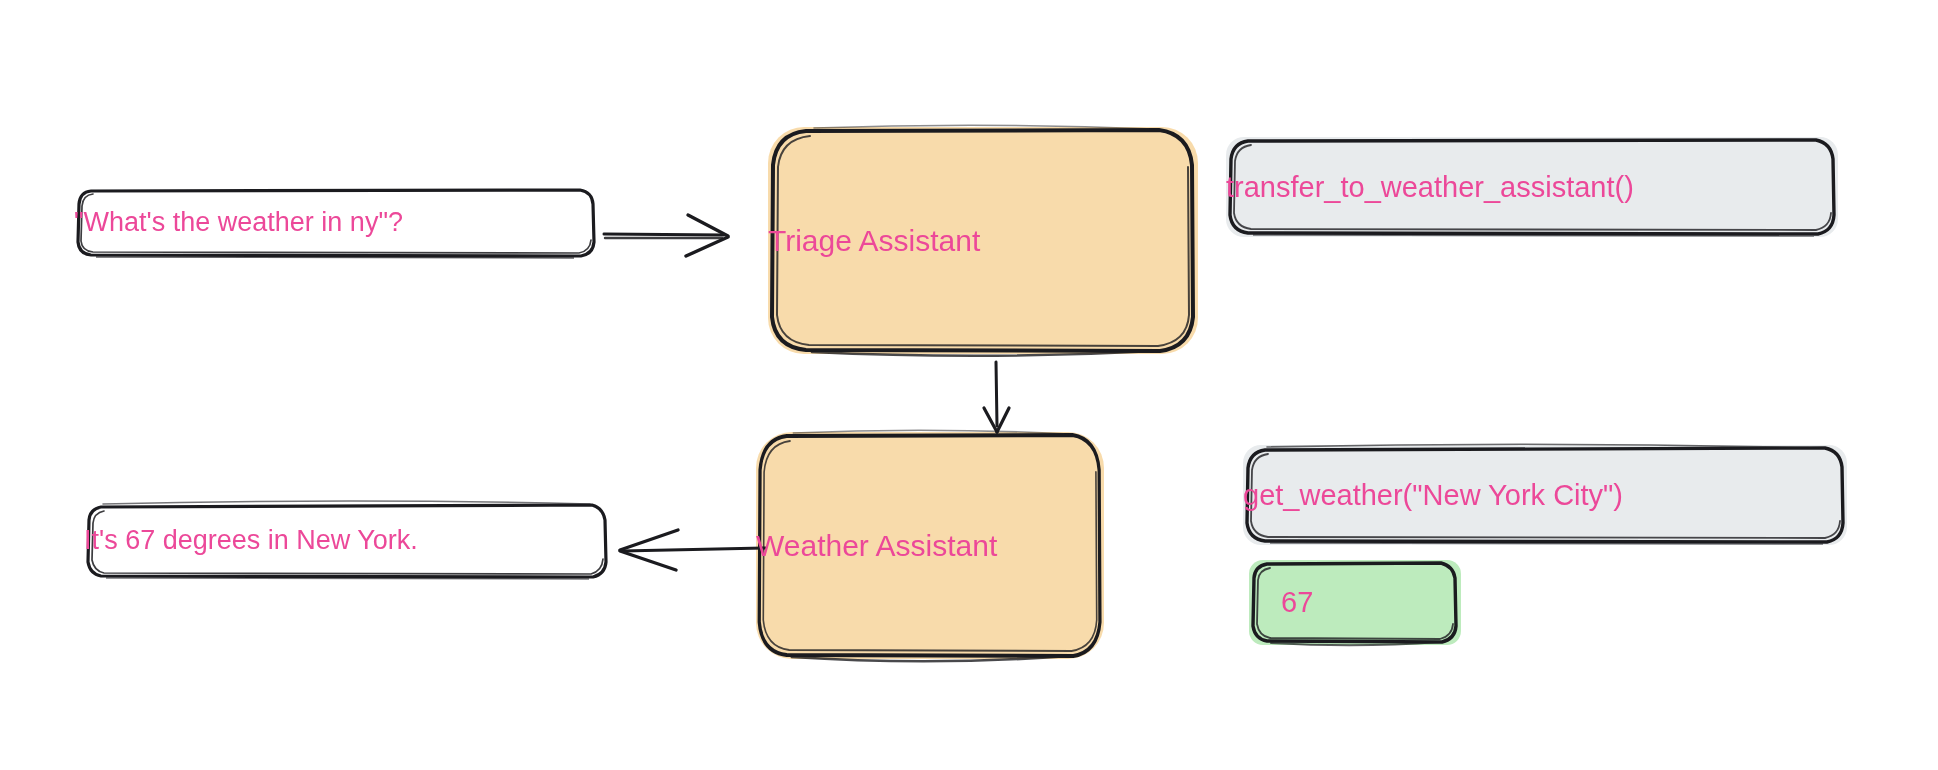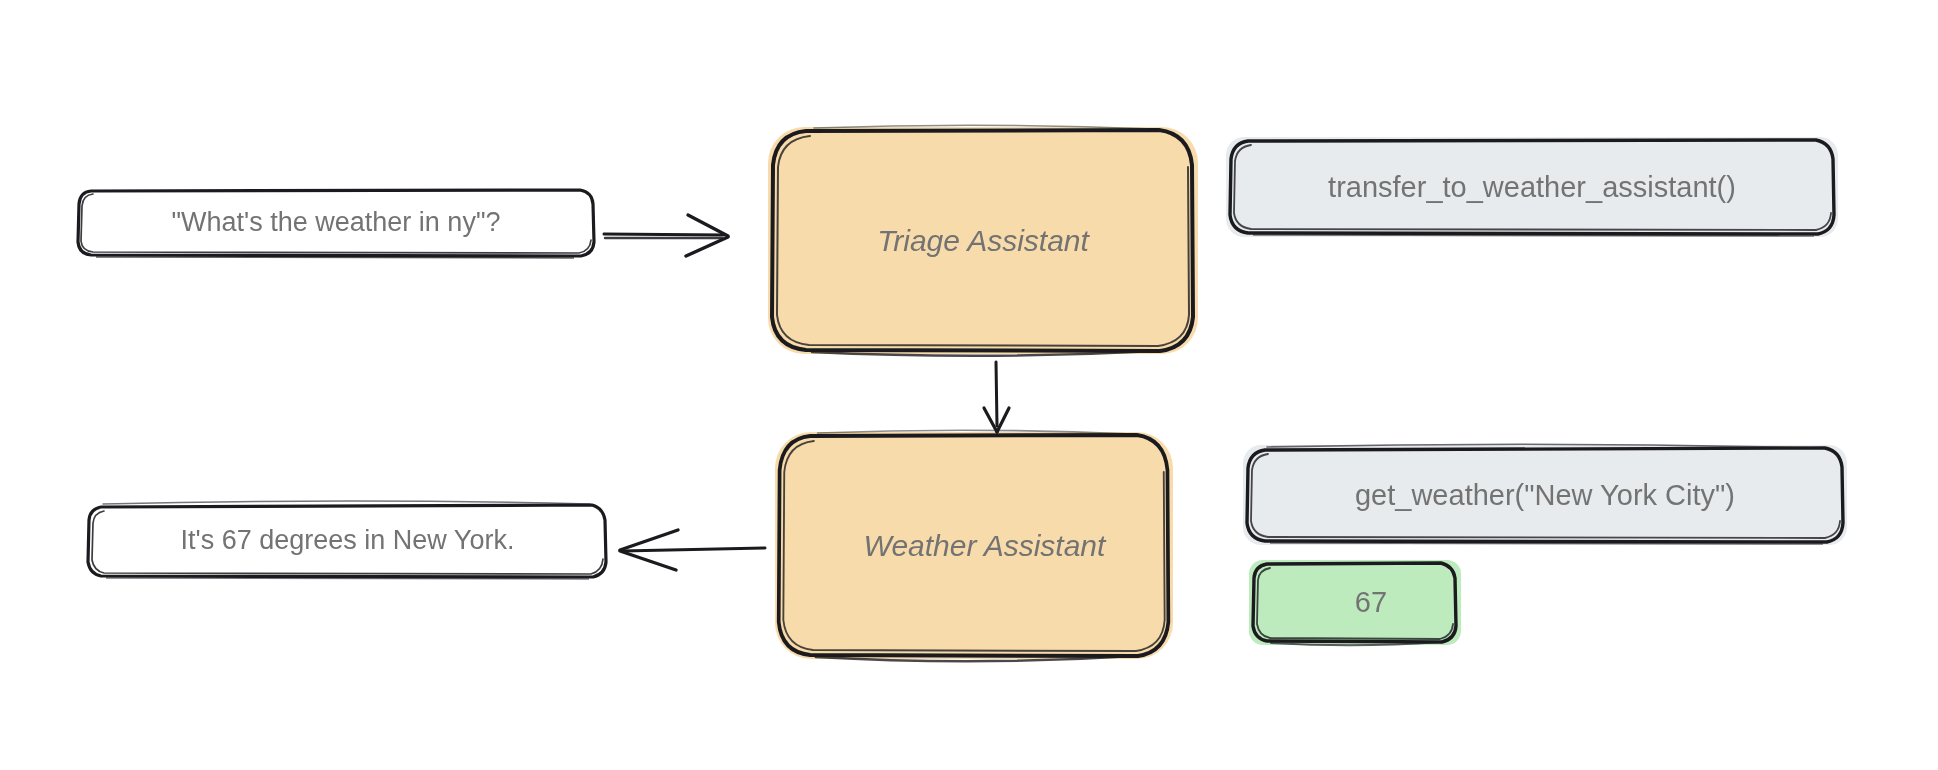--- a/index.html
+++ b/index.html
@@ -15,42 +15,41 @@
     overflow: hidden;
     font-family: "Liberation Sans", sans-serif;
   }
 
   
   .node {
     position: absolute;
     box-sizing: border-box;
     display: flex;
     align-items: center;
-    justify-content: center;
+    justify-content: flex-start;
     text-align: center;
-    color: #737373;
+    color: #ec4899;
     line-height: 1.25;
     white-space: nowrap;
   }
   .node .label { position: relative; z-index: 3; }
 
   
   .sketch {
     position: absolute;
     inset: 0;
     z-index: 1;
     pointer-events: none;
   }
   .sketch svg { display: block; width: 100%; height: 100%; overflow: visible; }
 
   
   .agent {
     font-size: 30px;
     border-radius: 28px;
-    font-style: italic;
   }
   .agent .fill {
     position: absolute;
     inset: 0;
     border-radius: 36px;
     z-index: 0;
   }
 
   
   .bubble {
@@ -150,21 +149,21 @@
   </div>
 
   <div class="edge" style="left:972px; top:360px;">
     <svg width="50" height="78" viewBox="0 0 50 78">
       <path d="M24,2 L25,66" fill="none" stroke="#1b1b1f" stroke-width="3" stroke-linecap="round"></path>
       <path d="M12,48 L25,72" fill="none" stroke="#1b1b1f" stroke-width="3.2" stroke-linecap="round"></path>
       <path d="M37,48 L25,72" fill="none" stroke="#1b1b1f" stroke-width="3.2" stroke-linecap="round"></path>
     </svg>
   </div>
 
-  <div class="node agent" style="left:775px; top:432px; width:398px; height:227px;padding-left:21px;">
+  <div class="node agent" style="left:756px; top:432px; width:348px; height:227px;">
     <div class="fill" style="background:#f8dbab;"></div>
     <div class="sketch">
       <svg viewBox="0 0 430 227" preserveAspectRatio="none">
         <path d="M38,4 Q8,7 5,38 L4,190 Q7,220 38,223 L392,224 Q422,220 425,190 L424,38 Q421,7 391,3 Z" fill="none" stroke="#1b1b1f" stroke-width="4" stroke-linecap="round" stroke-linejoin="round"></path>
         <path d="M42,9 Q13,12 10,40 L9,188 Q12,215 41,218 L390,219 Q419,215 421,188 L420,40" fill="none" stroke="#1b1b1f" stroke-width="2" stroke-linecap="round" opacity="0.8"></path>
         <path d="M44,225 Q216,234 388,224" fill="none" stroke="#1b1b1f" stroke-width="2.6" stroke-linecap="round" opacity="0.8"></path>
         <path d="M46,1 Q214,-5 386,2" fill="none" stroke="#1b1b1f" stroke-width="1.6" stroke-linecap="round" opacity="0.5"></path>
       </svg>
     </div>
     <span class="label">Weather Assistant</span>

